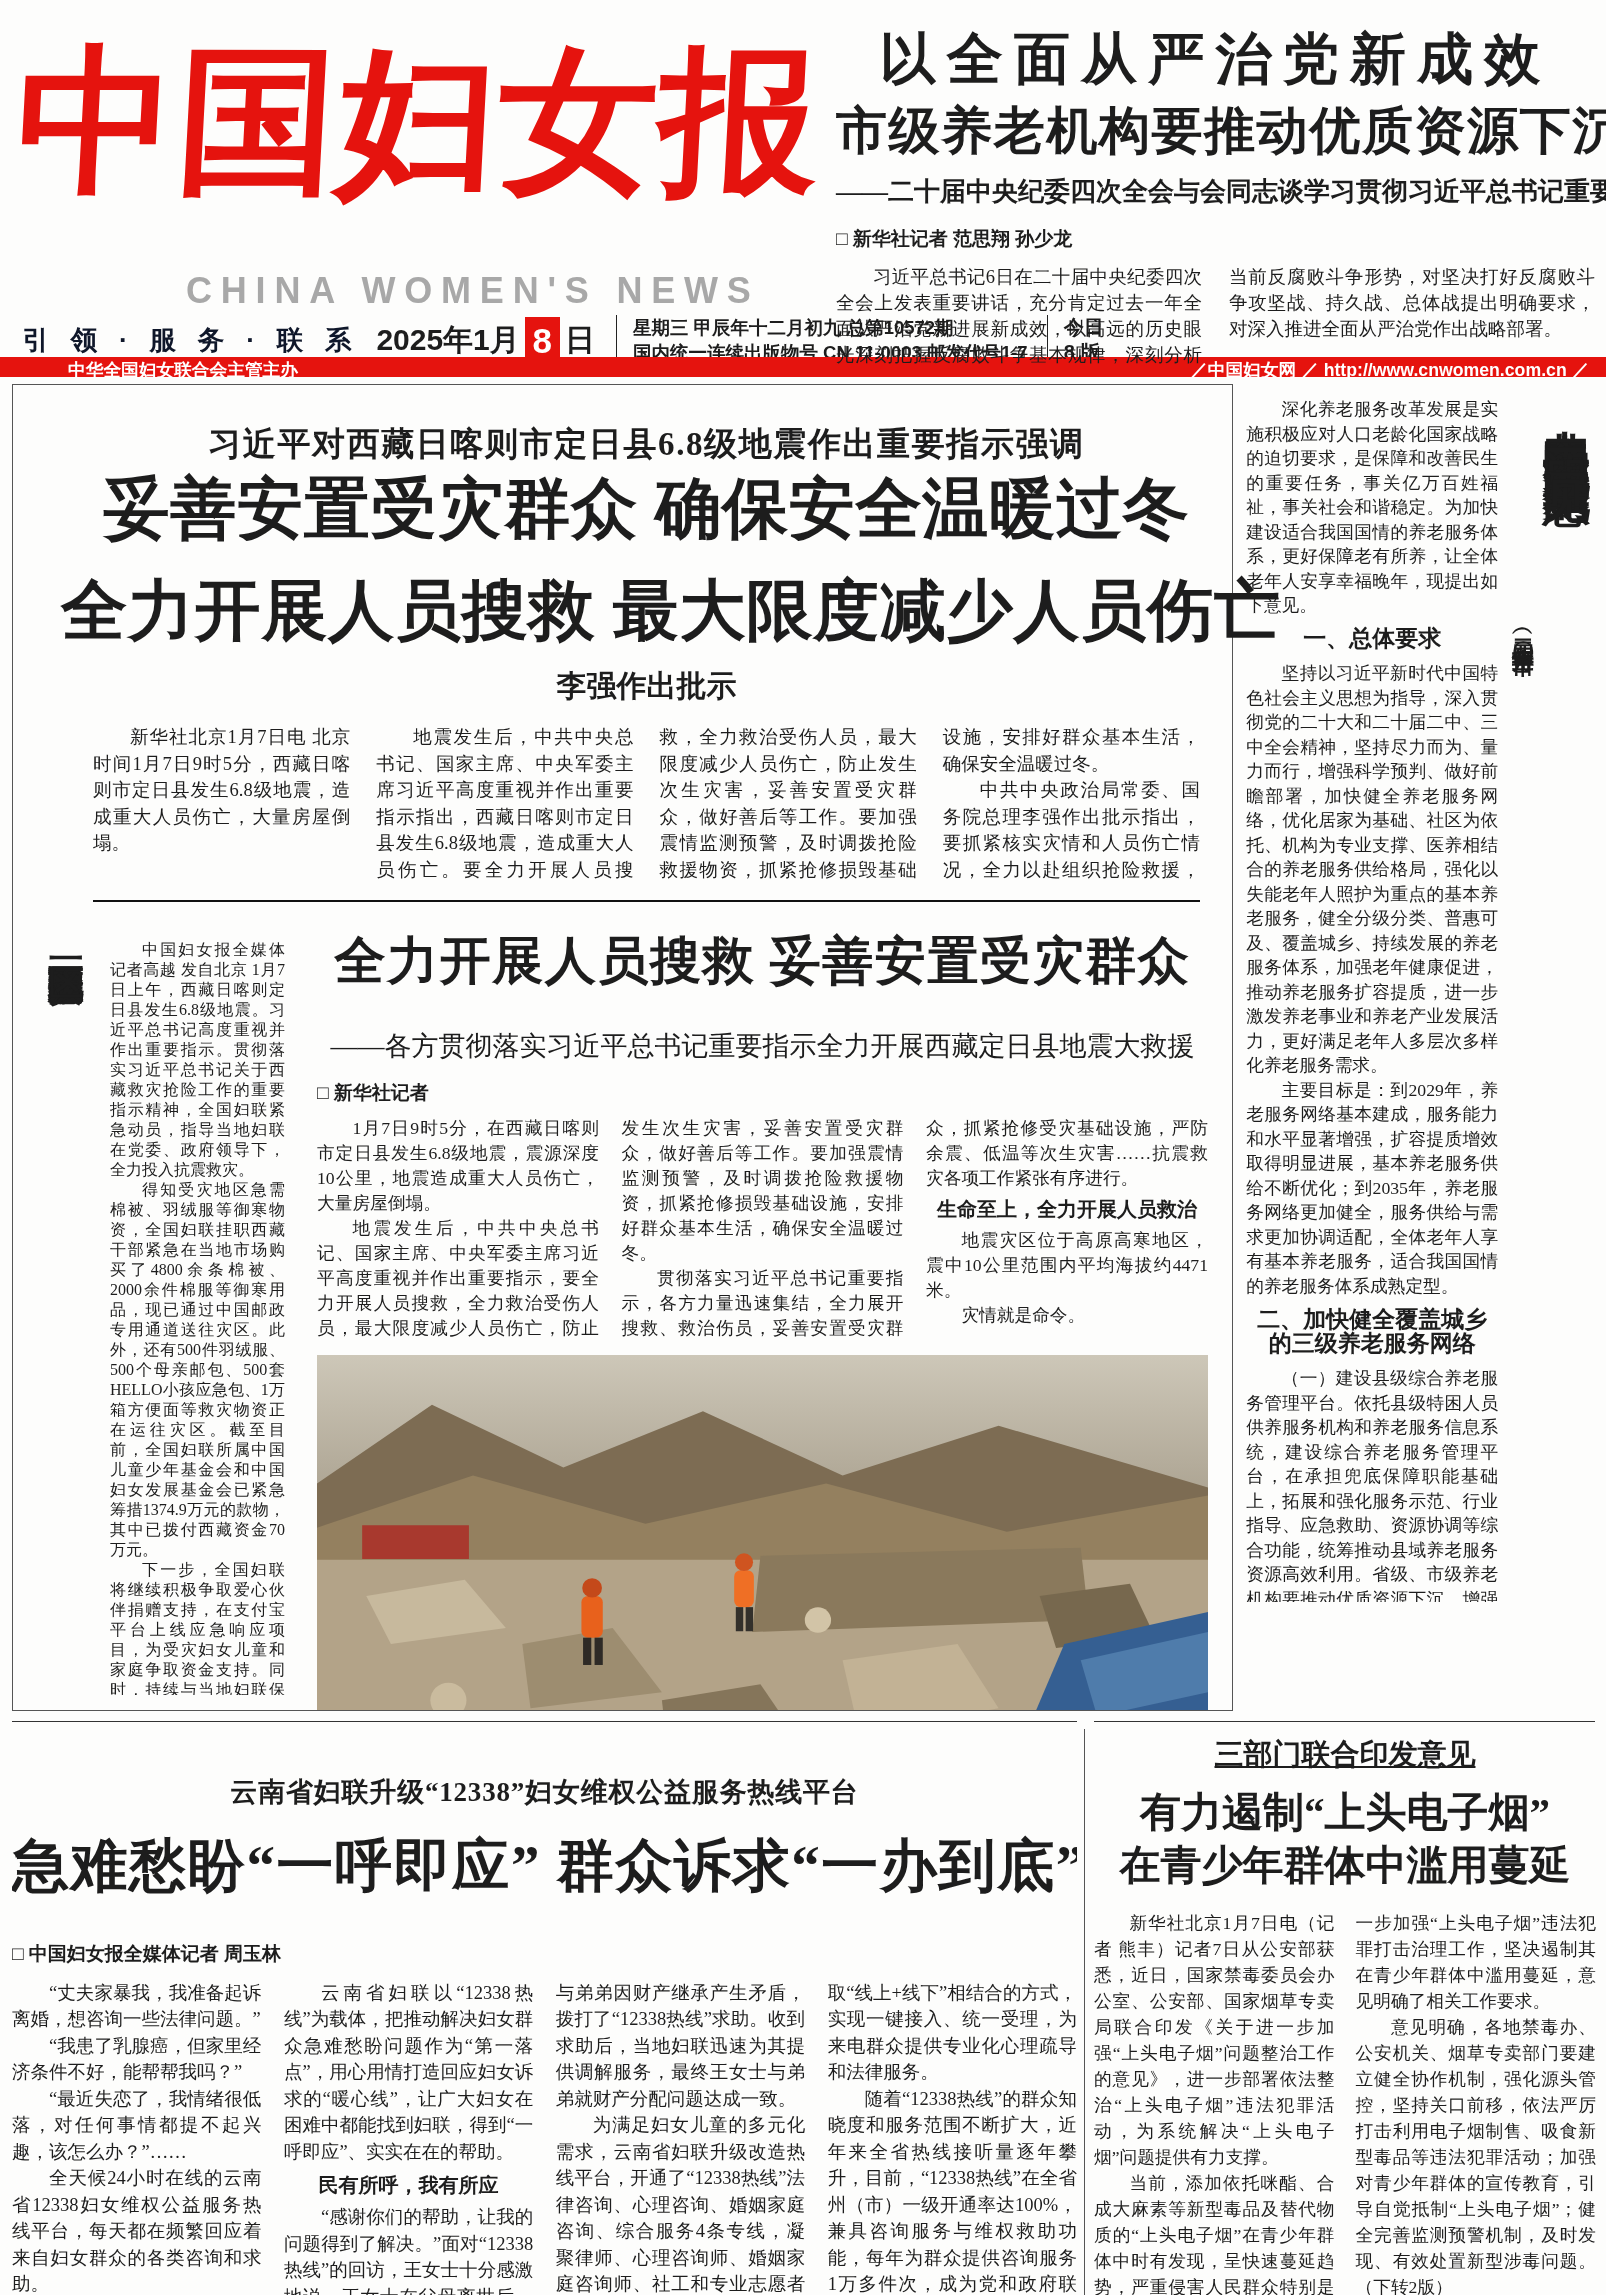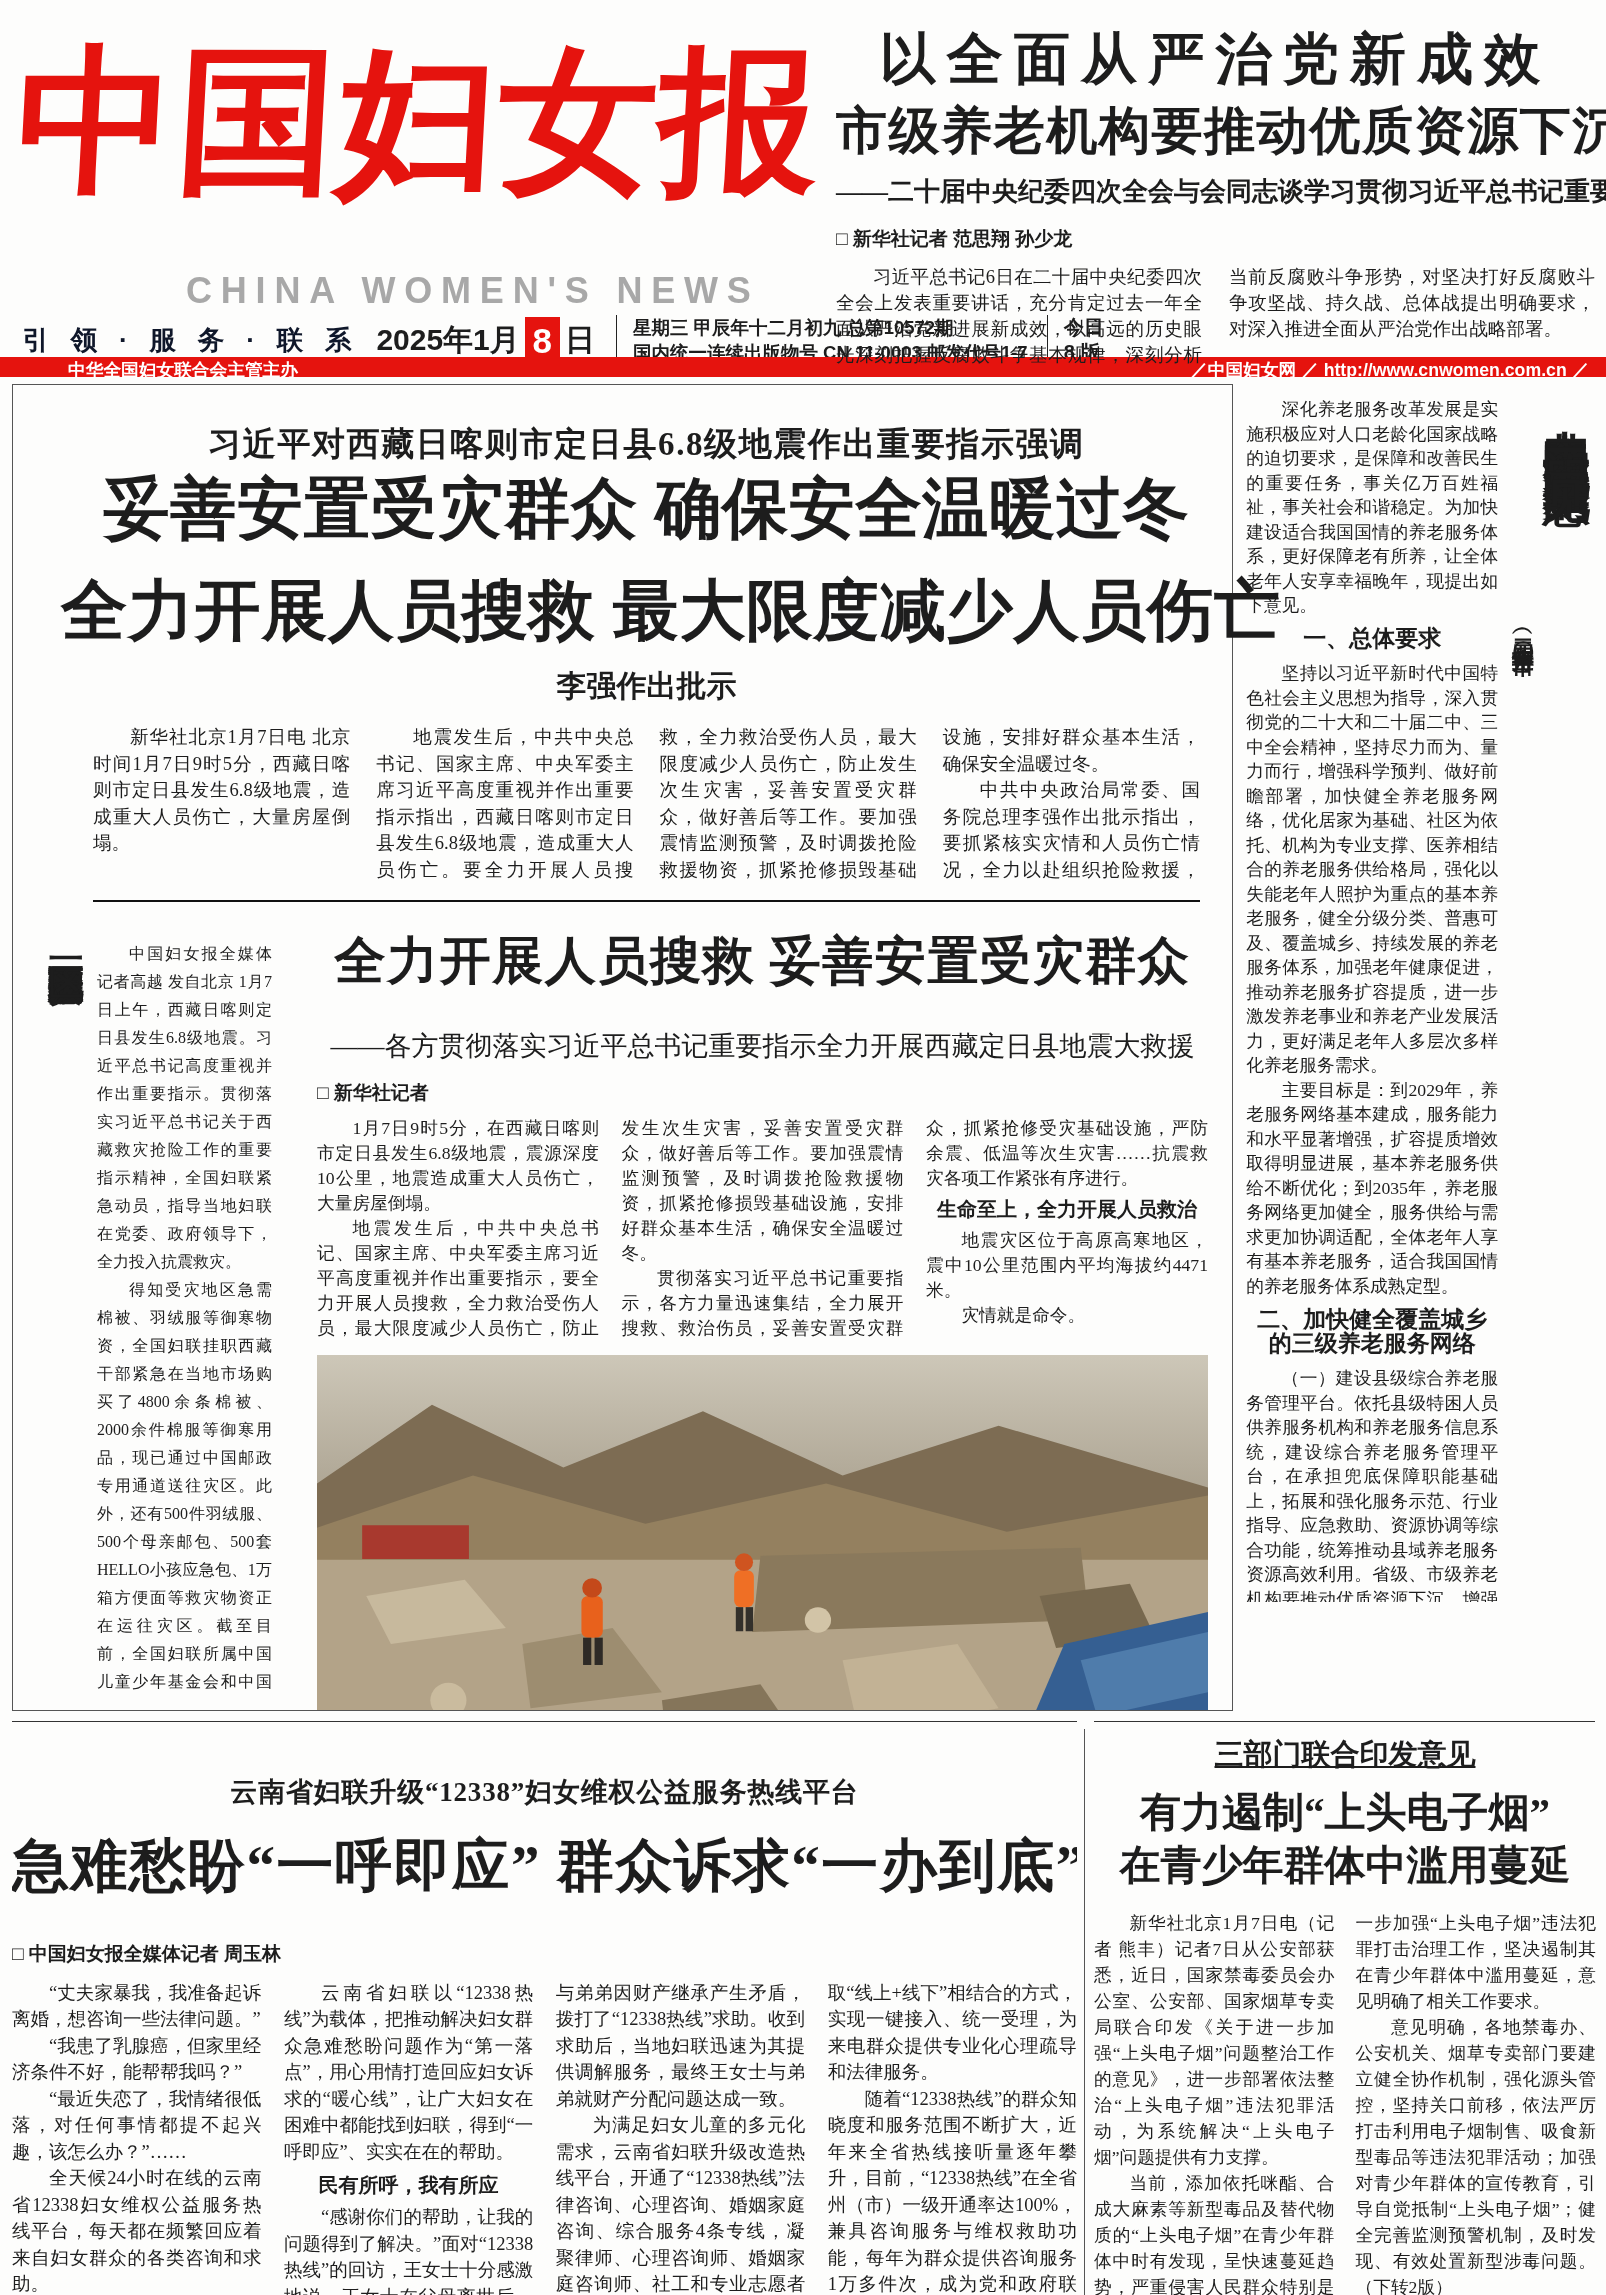--- a/index.html
+++ b/index.html
@@ -45,21 +45,21 @@
   .m-note{font-size:30px;font-weight:bold;text-align:center;margin-top:13px;}
   .m-body{margin:17.7px 32px 0;height:161px;overflow:hidden;columns:4;column-gap:26px;column-fill:auto;
           font-size:18.5px;line-height:26.5px;text-align:justify;}
   .m-rule{margin:14.5px 32px 0;border-top:2.4px solid #111;}
   .m-lower{position:absolute;left:0;top:521px;right:0;bottom:0;display:flex;overflow:hidden;}
 
   
   .la{width:277px;padding:34px 0 0 21px;display:flex;box-sizing:border-box;}
   .la-head{writing-mode:vertical-rl;text-orientation:upright;font-size:35px;font-weight:900;
            line-height:63px;letter-spacing:0px;height:751px;}
-  .la-body{width:175px;font-size:16px;line-height:28px;text-align:justify;height:755px;overflow:hidden;}
+  .la-body{width:175px;margin-left:13px;font-size:16px;line-height:20px;text-align:justify;height:755px;overflow:hidden;}
 
   
   .ca{flex:1;padding:21px 24px 0 27px;position:relative;box-sizing:border-box;}
   .ca-head{font-size:51px;font-weight:900;text-align:center;letter-spacing:1.6px;white-space:nowrap;}
   .ca-sub{font-size:27px;font-weight:normal;text-align:center;margin-top:32px;white-space:nowrap;}
   .ca-byline{font-size:19px;font-weight:bold;margin-top:16px;}
   .ca-body{margin-top:9.6px;height:230px;overflow:hidden;columns:3;column-gap:22.5px;column-fill:auto;
            font-size:17.7px;line-height:25px;text-align:justify;}
   .col-subhead{font-weight:bold;text-align:center;text-indent:0;font-size:20px;margin:6.4px 0;
                font-family:"Liberation Sans","DejaVu Sans",sans-serif;}

